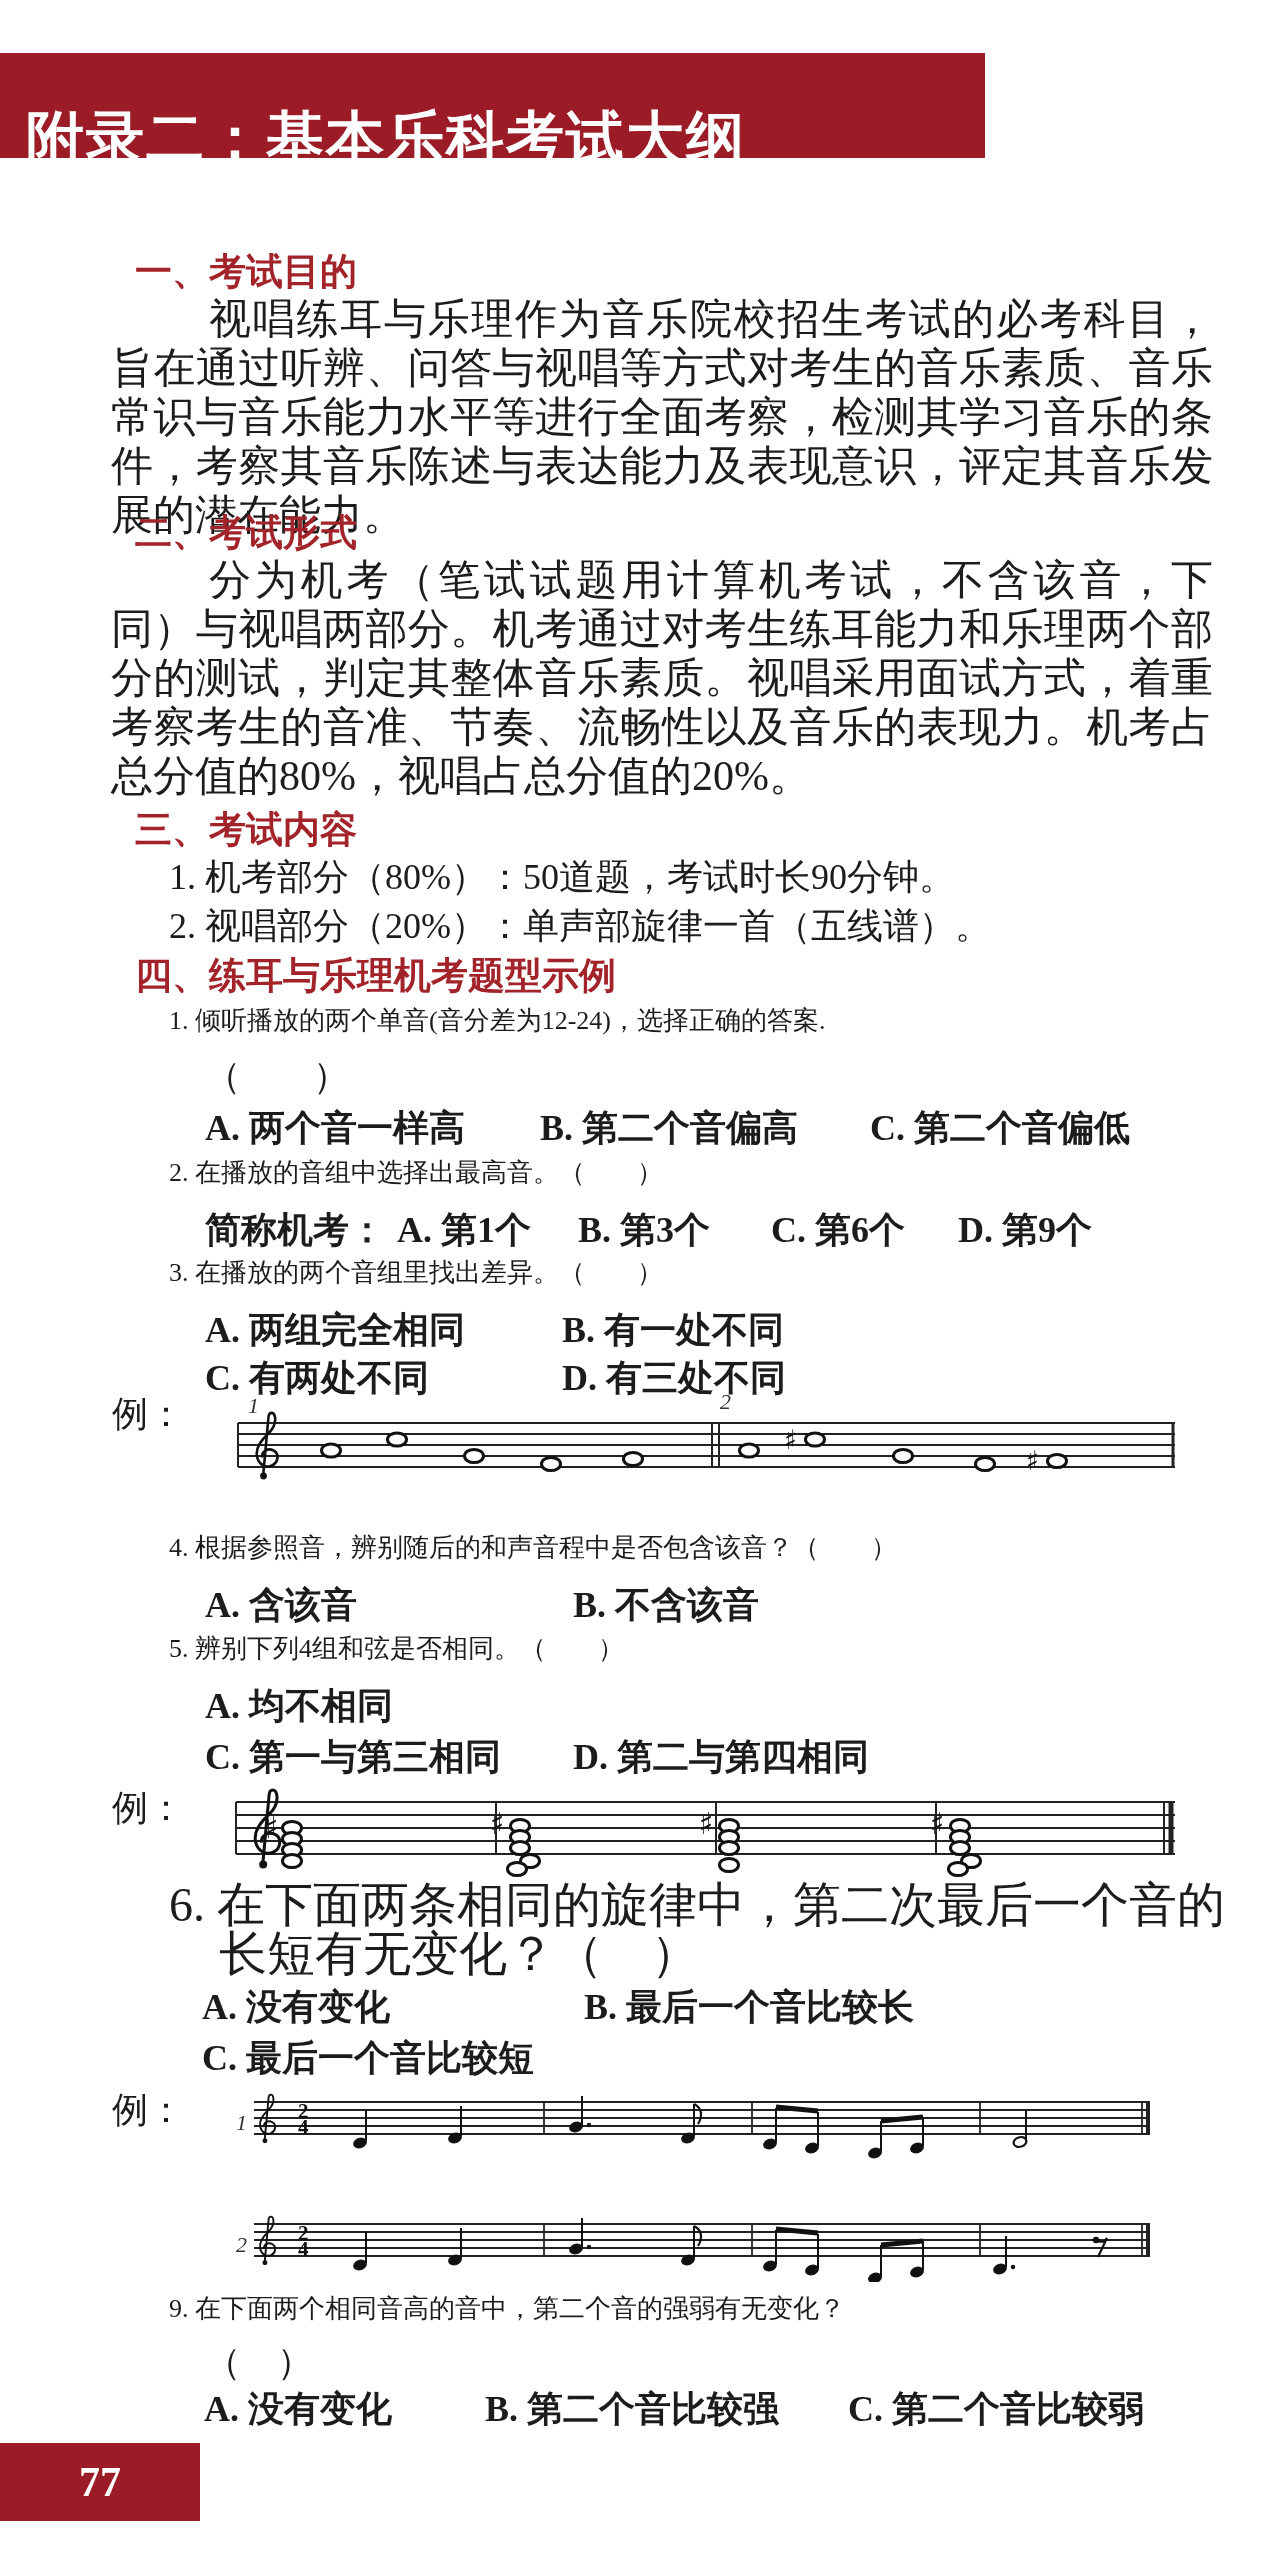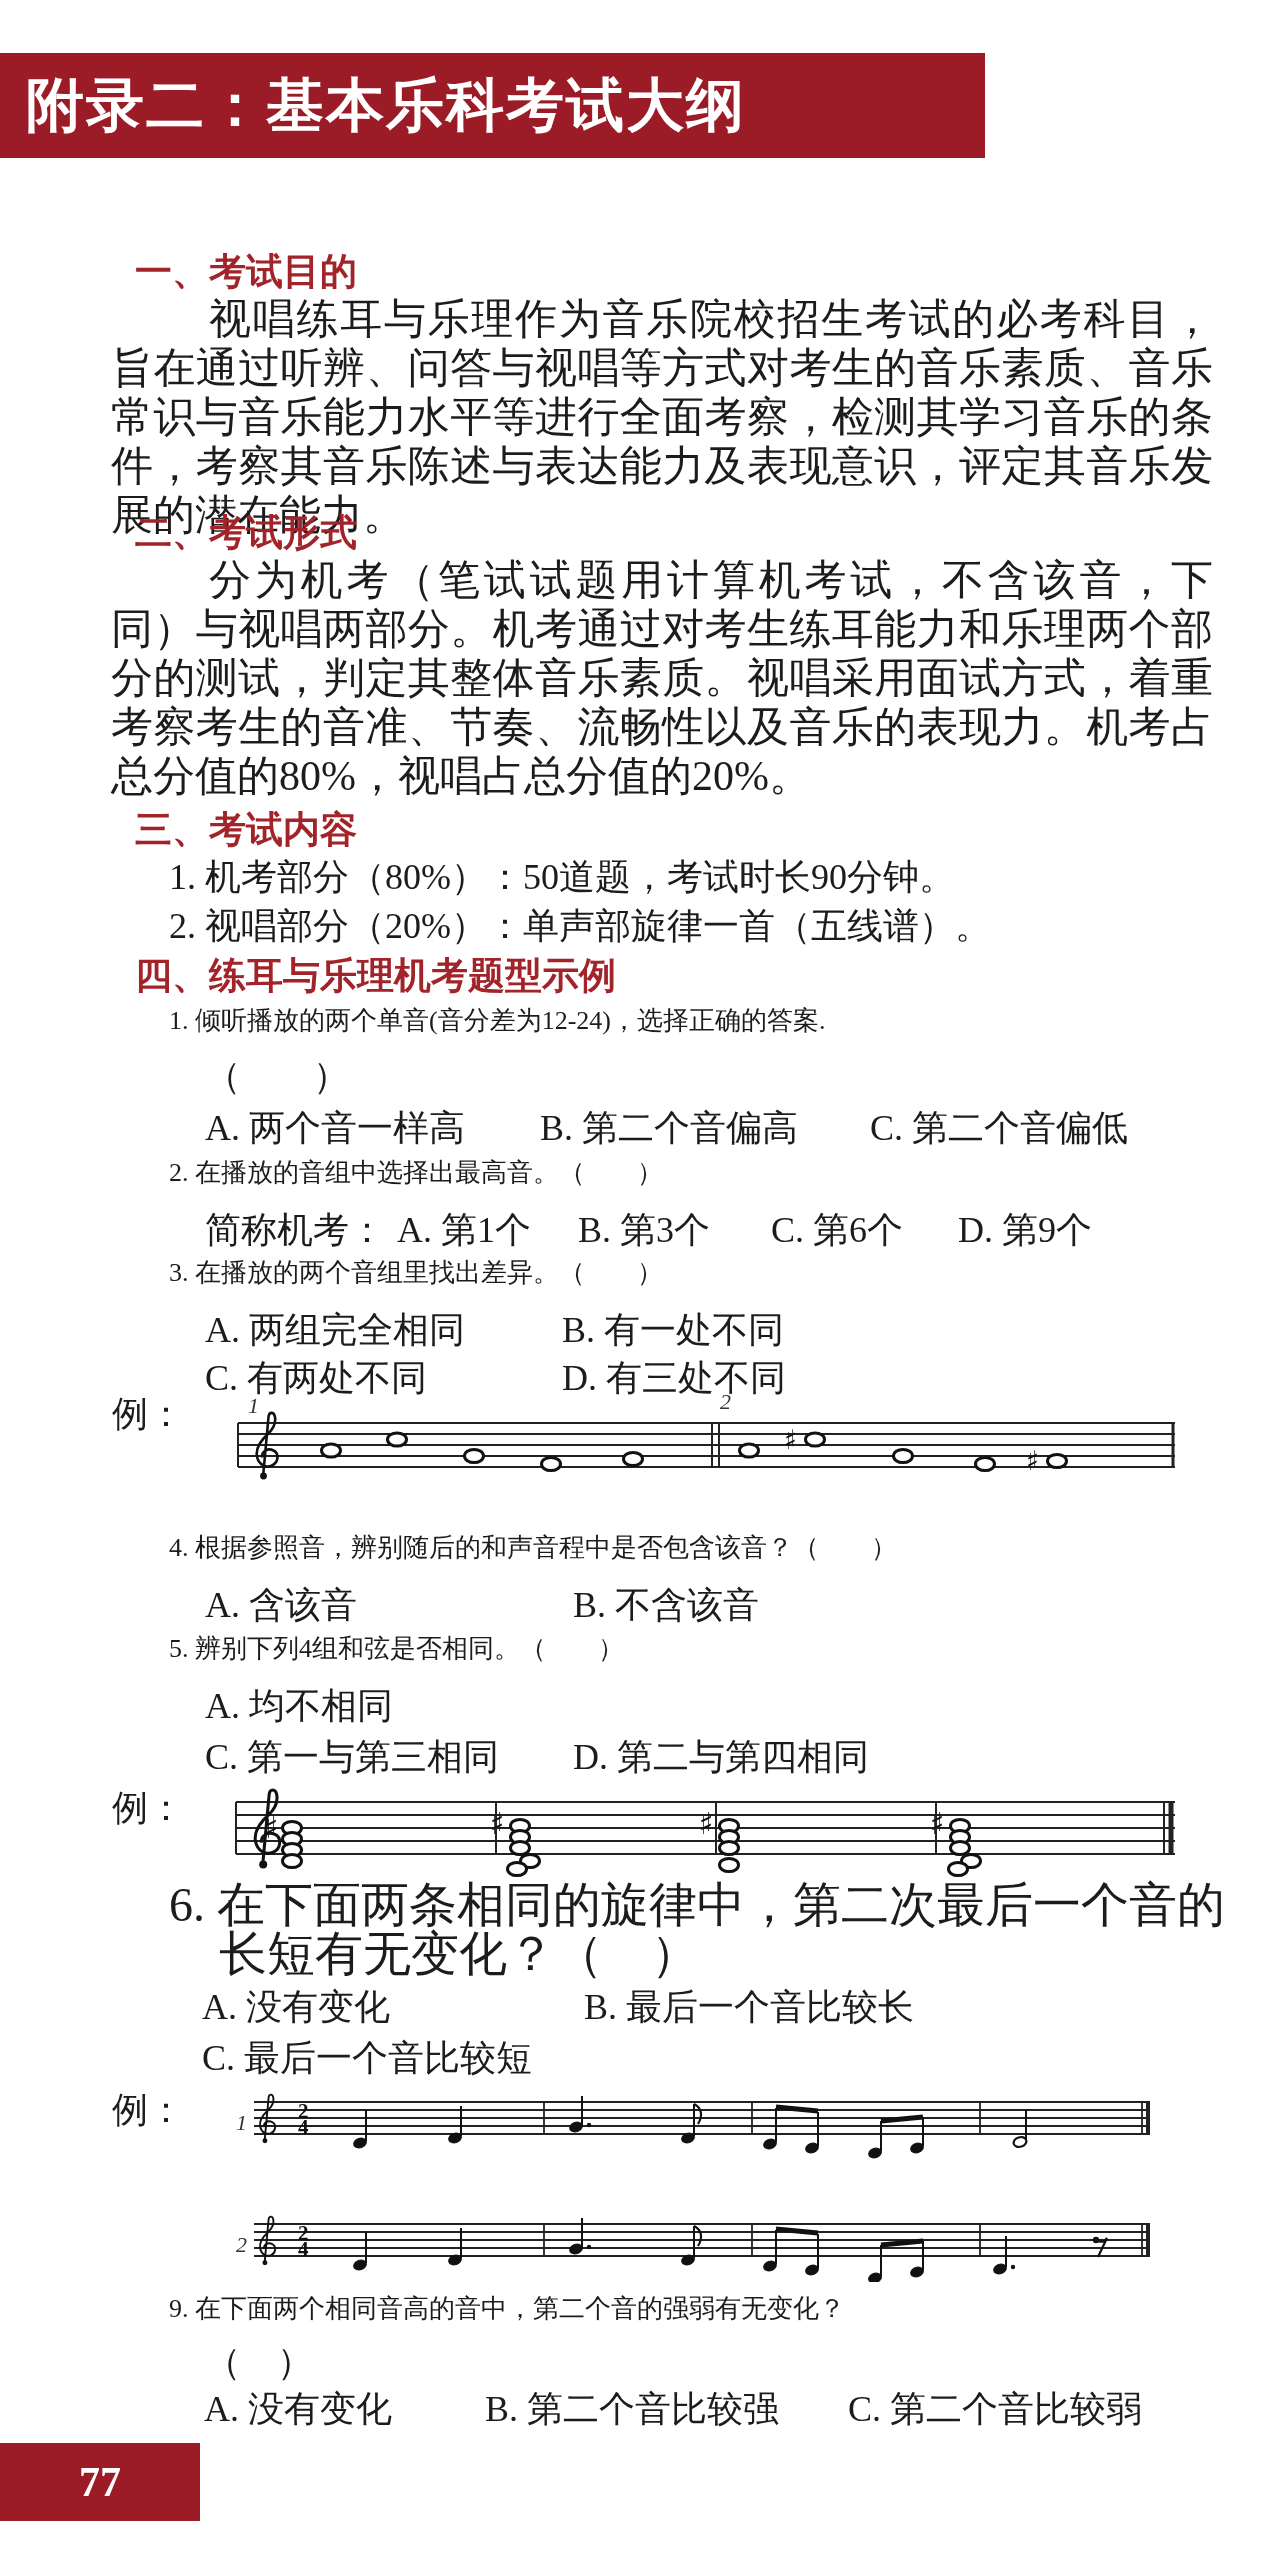--- a/index.html
+++ b/index.html
@@ -1,28 +1,28 @@
 <!DOCTYPE html>
 <html><head>
 <meta charset="utf-8">
 <style>
   html,body{margin:0;padding:0;background:#ffffff;}
   .page{position:relative;width:1280px;height:2559px;background:#fff;overflow:hidden;
         font-family:"Liberation Serif","DejaVu Serif",serif;color:#1c1c1c;}
   .abs{position:absolute;}
   .banner{left:0;top:53px;width:985px;height:105px;background:#9b1c26;}
-  .banner-title{line-height:105px;padding-left:26px;color:#ffffff;font-size:58px;font-weight:bold;letter-spacing:2px;white-space:nowrap;}
+  .banner-title{line-height:105px;padding-left:26px;color:#ffffff;font-size:58px;font-weight:bold;letter-spacing:2px;white-space:nowrap;margin-top:33px;}
   .sec-heading{left:135px;font-size:37px;font-weight:bold;color:#a2242a;white-space:nowrap;}
   .para{left:111px;width:1102px;font-size:42px;line-height:49px;text-align:justify;text-indent:98px;}
   .item{left:169px;font-size:36px;white-space:nowrap;}
   .qline{left:169px;font-size:26px;white-space:nowrap;}
   .qwrap{left:169px;width:1045px;font-size:48px;line-height:49px;padding-left:50px;text-indent:-50px;}
   .paren{left:205px;font-size:36px;white-space:nowrap;}
   .optrow{left:0;top:0;width:1280px;height:50px;font-size:36px;}
-  .optrow span{position:absolute;white-space:nowrap;}
+  .optrow span{position:absolute;white-space:nowrap;font-weight:bold;}
   .exlabel{left:112px;font-size:36px;white-space:nowrap;}
   .footer{left:0;top:2443px;width:200px;height:78px;background:#9b1c26;color:#fff;
           font-size:42px;font-weight:bold;text-align:center;line-height:78px;}
   svg text{font-family:"DejaVu Sans","Liberation Sans",sans-serif;}
   svg .lbl{font-family:"Liberation Serif","DejaVu Serif",serif;font-style:italic;fill:#333;}
   svg .ts{font-family:"Liberation Serif","DejaVu Serif",serif;font-weight:bold;fill:#111;}
 </style>
 </head>
 <body>
 

